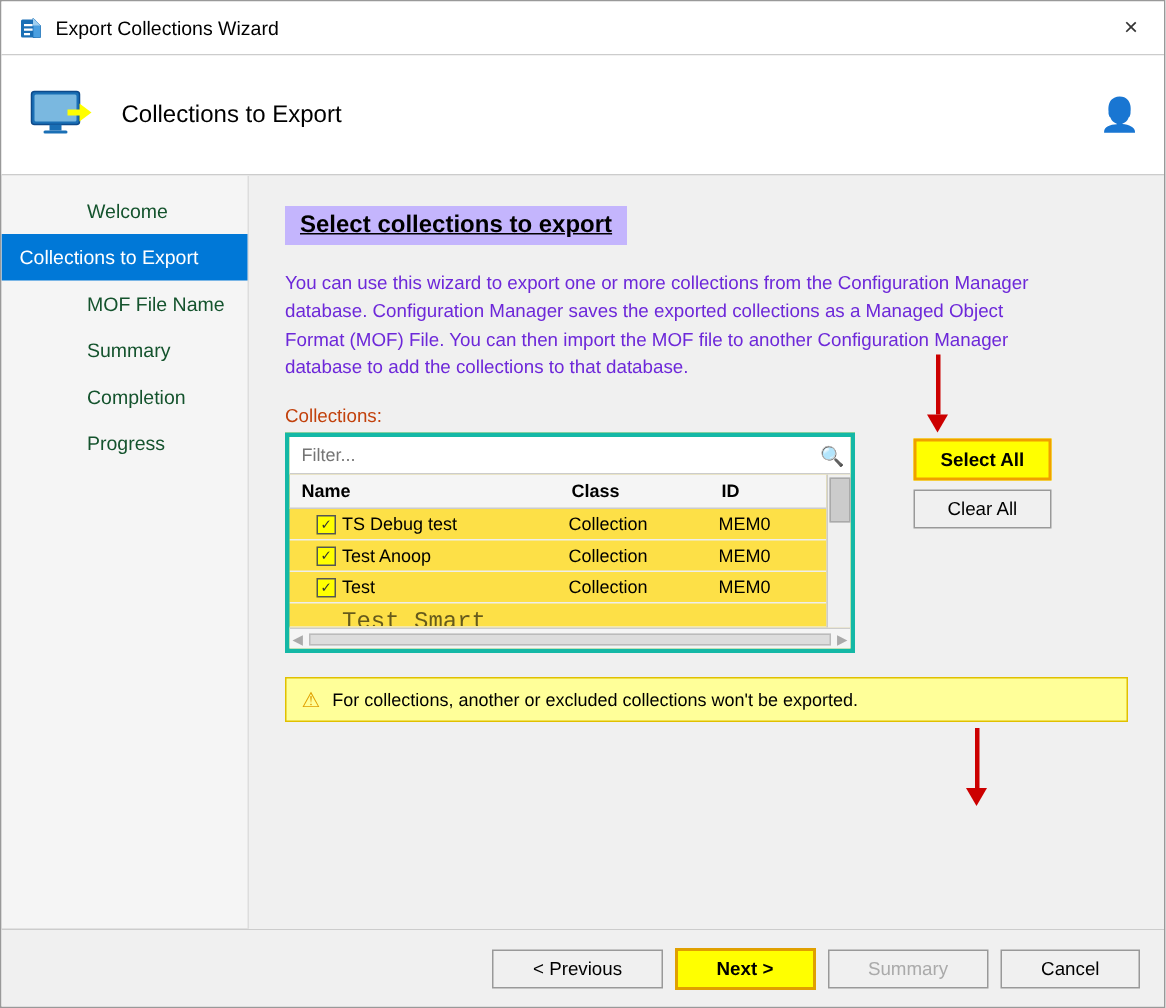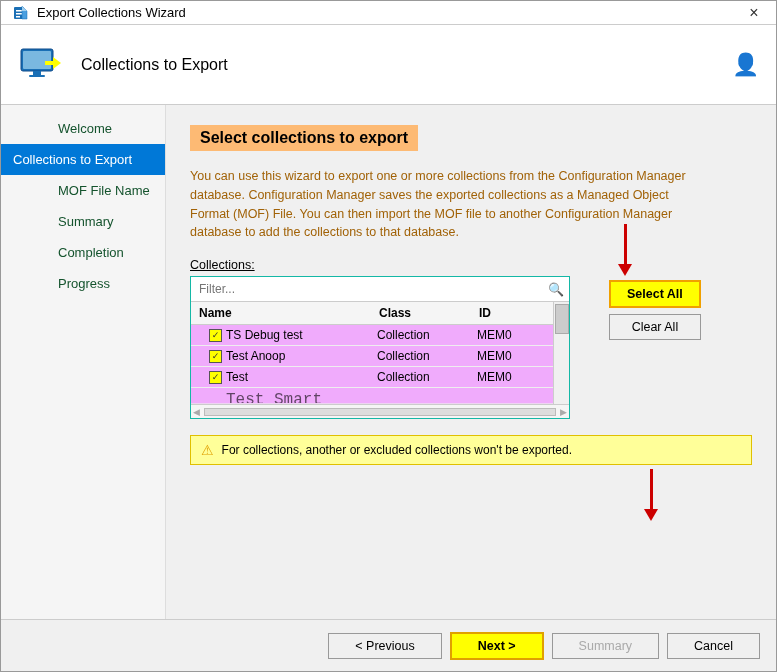--- a/index.html
+++ b/index.html
@@ -25,21 +25,21 @@
       box-shadow: 2px 2px 8px rgba(0,0,0,0.3);
     }
 
     
     .title-bar {
       background: #fff;
       border-bottom: 1px solid #ccc;
       display: flex;
       align-items: center;
       padding: 8px 12px;
-      height: 24px;
+      height: 36px;
       user-select: none;
     }
     .title-bar-icon {
       width: 16px;
       height: 16px;
       margin-right: 8px;
       color: #1a6fb5;
       font-size: 14px;
     }
     .title-bar-text {
@@ -122,61 +122,61 @@
     
     .content-area {
       flex: 1;
       padding: 20px 24px;
       background: #f0f0f0;
       overflow-y: auto;
       position: relative;
     }
 
     .section-title {
-      background: #fdba74;
+      background: #c4b5fd;
       color: #000;
       font-size: 16px;
       font-weight: 600;
       padding: 4px 10px;
       display: inline-block;
       margin-bottom: 16px;
+      text-decoration: underline;
     }
 
     .description-text {
       font-size: 12.5px;
-      color: #a16207;
+      color: #6d28d9;
       line-height: 1.5;
       margin-bottom: 16px;
       max-width: 520px;
     }
 
     .permissions-text {
       font-size: 12.5px;
       color: #000;
       margin-bottom: 8px;
     }
 
     .collections-label {
       font-size: 12.5px;
-      color: #000000;
+      color: #c2410c;
       margin-bottom: 4px;
-      text-decoration: underline;
     }
 
     
     .collections-panel {
       display: flex;
       gap: 12px;
       margin-bottom: 16px;
     }
 
     .filter-table-area {
       flex: 1;
-      background: #f0abfc;
-      border: 1px solid #14b8a6;
+      background: #fde047;
+      border: 3px solid #14b8a6;
       max-width: 380px;
     }
 
     .filter-row {
       display: flex;
       align-items: center;
       border-bottom: 1px solid #ccc;
       padding: 2px 4px;
       background: #fff;
     }

